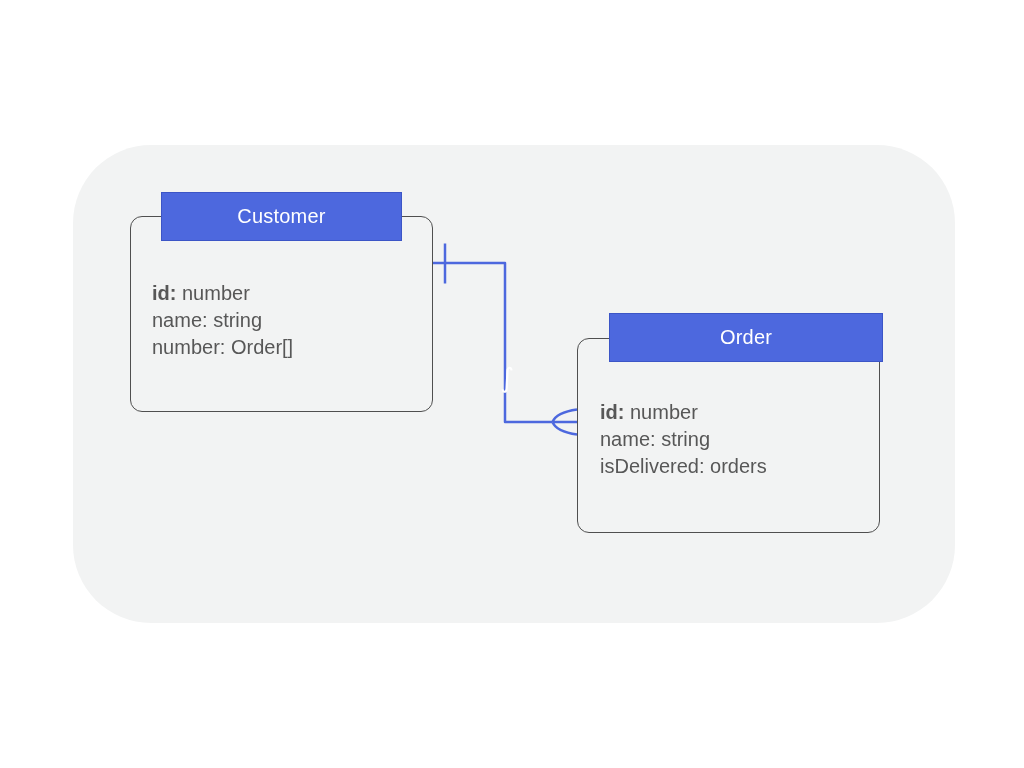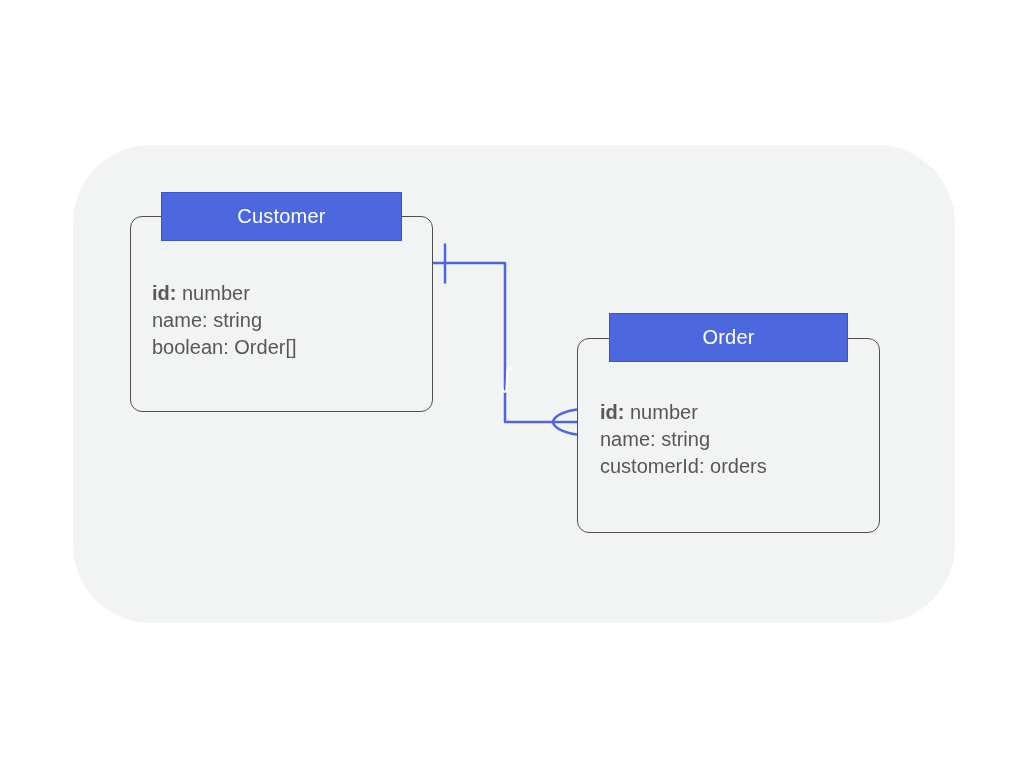--- a/index.html
+++ b/index.html
@@ -46,21 +46,21 @@
     border: 1px solid var(--accent-border, #3C55C6);
     color: var(--header-text, #ffffff);
     font-size: 20px;
     font-weight: 500;
     letter-spacing: 0.2px;
     display: flex;
     align-items: center;
     justify-content: center;
   }
   .entity-header.customer { left: 161px; top: 192px; width: 241px; height: 49px; }
-  .entity-header.order    { left: 609px; top: 313px; width: 239px; height: 49px; justify-content: center; }
+  .entity-header.order    { left: 609px; top: 313px; width: 274px; height: 49px; justify-content: center; }
   .fields {
     position: absolute;
     font-size: 20px;
     line-height: 27px;
     color: var(--field-text, #575757);
     white-space: nowrap;
     margin-top: 19px;
   }
   .fields.customer { left: 152px; top: 261px; }
   .fields.order    { left: 600px; top: 380px; }
@@ -91,29 +91,29 @@
   <span class="edge-label">∫</span>
 
   <div>
     <div class="entity-body customer"></div>
     <div class="entity-header customer">
       <span>Customer</span>
     </div>
     <div class="fields customer">
         <div><span class="field-key bold">id: </span><span class="field-type">number</span></div>
         <div><span class="field-key">name: </span><span class="field-type">string</span></div>
-        <div><span class="field-key">boolean: </span><span class="field-type">Order[]</span></div>
+        <div><span class="field-key">number: </span><span class="field-type">Order[]</span></div>
       </div>
   </div>
 
   <div>
     <div class="entity-body order"></div>
     <div class="entity-header order">
       <span>Order</span>
     </div>
     <div class="fields order">
         <div><span class="field-key bold">id: </span><span class="field-type">number</span></div>
         <div><span class="field-key">name: </span><span class="field-type">string</span></div>
-        <div><span class="field-key">customerId: </span><span class="field-type">orders</span></div>
+        <div><span class="field-key">isDelivered: </span><span class="field-type">orders</span></div>
       </div>
   </div>
 
 </div>
 
 </body></html>

